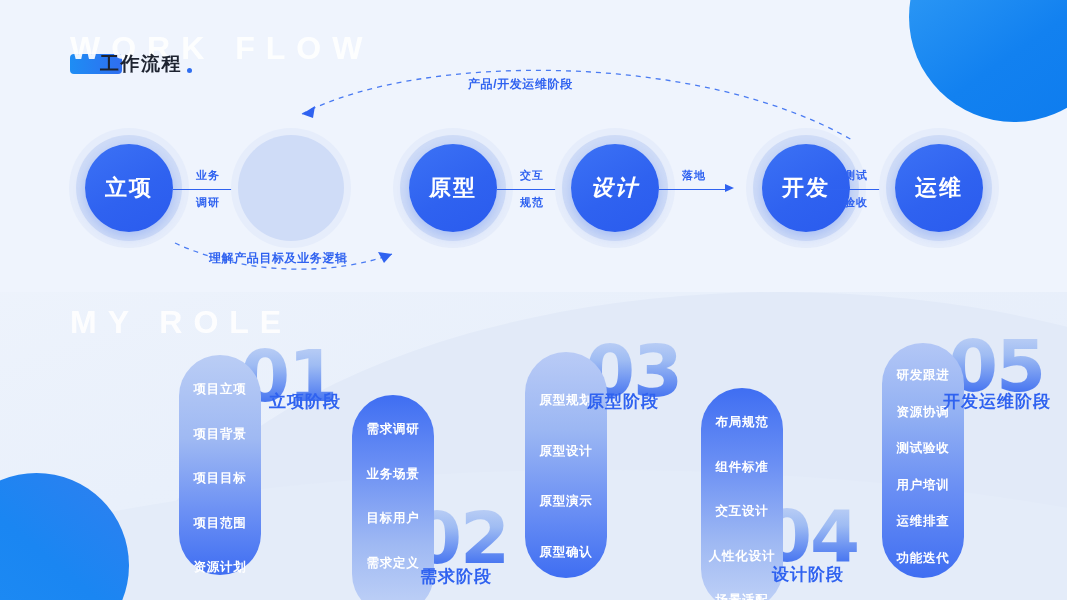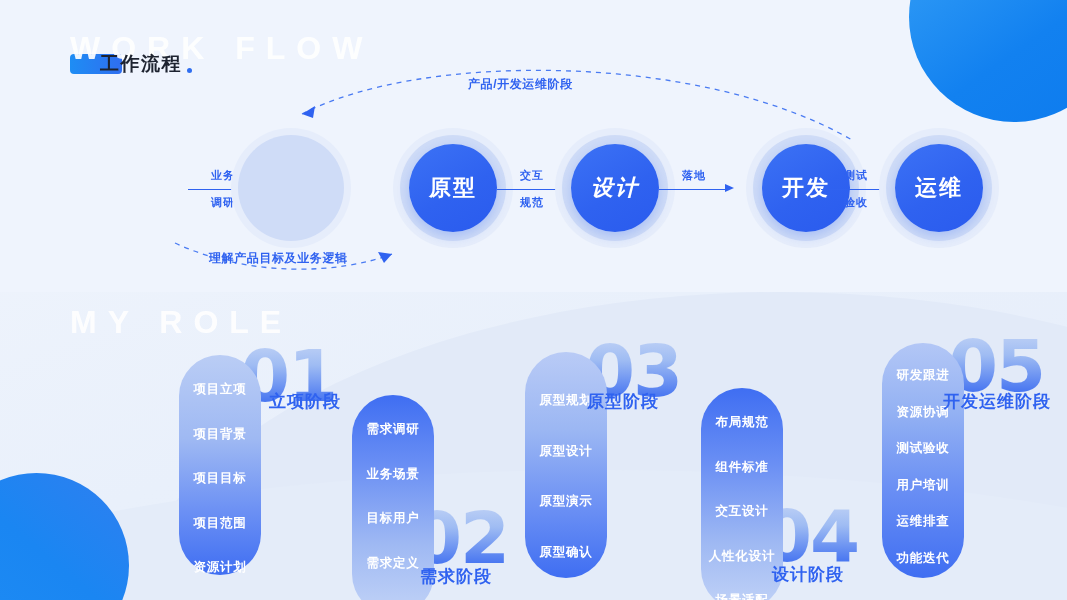--- a/index.html
+++ b/index.html
@@ -134,21 +134,28 @@
     <path d="M 302 114 C 420 52 700 52 852 140" fill="none" stroke="#4a7bf2" stroke-width="1.3" stroke-dasharray="5 5"></path>
     <polygon points="302,114 315,106 313,118" fill="#2f62f0"></polygon>
     <path d="M 175 243 C 250 278 340 274 392 254" fill="none" stroke="#4a7bf2" stroke-width="1.3" stroke-dasharray="5 5"></path>
     <polygon points="392,254 378,252 384,263" fill="#2f62f0"></polygon>
   </svg>
   <div class="arc-label" style="left:468px;top:76px;">产品/开发运维阶段</div>
   <div class="arc-label" style="left:209px;top:250px;">理解产品目标及业务逻辑</div>
 
   <div class="flow">
 
-    <div class="conn" style="left:188px;">
+    <div class="node" style="left:69px;">
+      <div class="ring-outer"></div>
+      <div class="ring-mid"></div>
+      <div class="ring-core">
+        <span class="node-label">立项</span>
+      </div>
+    </div>
+    <div class="conn" style="left:173px;">
       <div class="t1">业务</div>
       <div class="line"></div>
       <div class="head"></div>
       <div class="t2">调研</div>
     </div>
 
     <div class="node" style="left:231px;">
       <div class="ring-outer"></div>
       <div class="ring-mid"></div>
     </div>

